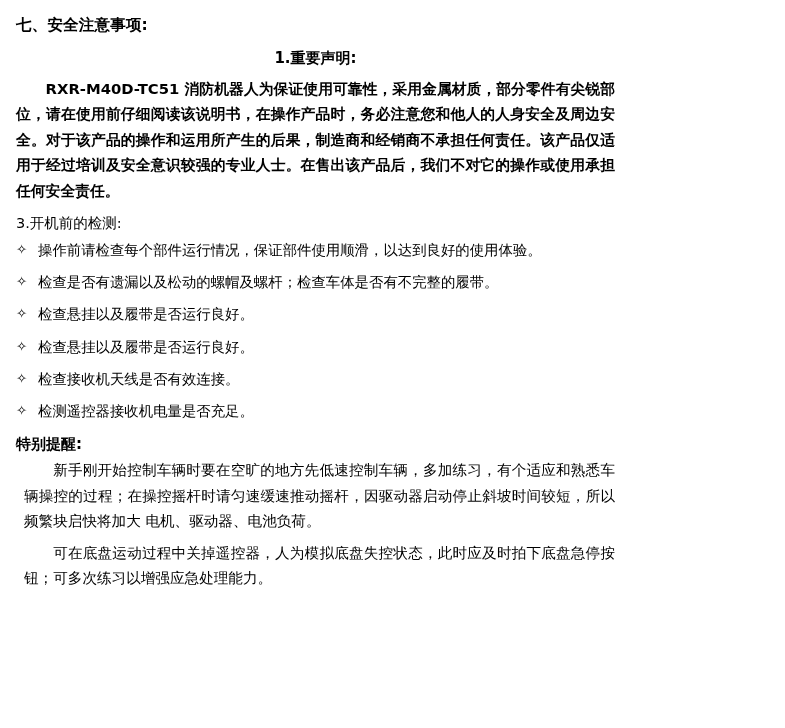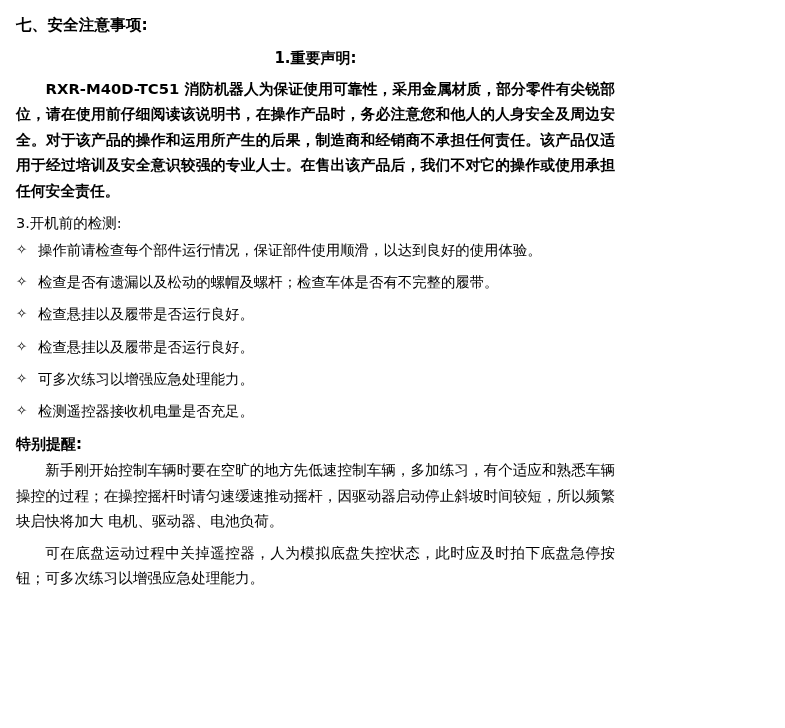--- a/index.html
+++ b/index.html
@@ -50,21 +50,21 @@
     text-indent: 2em;
     margin: 0 0 10px 0;
   }
   .body-para-normal {
     font-size: 14.6px;
     font-weight: normal;
     line-height: 1.75;
     text-align: justify;
     text-justify: inter-ideograph;
     text-indent: 2em;
-    margin: 0 0 2px 0;
+    margin: 0 0 2px 8px;
   }
   .check-list {
     list-style: none;
     margin: 2px 0 6px 0;
     padding: 0;
   }
   .check-item {
     display: flex;
     align-items: flex-start;
     font-size: 14.4px;
@@ -113,21 +113,21 @@
     <li class="check-item">
       <span class="check-bullet">✧</span>
       <span class="check-text">检查悬挂以及履带是否运行良好。</span>
     </li>
     <li class="check-item">
       <span class="check-bullet">✧</span>
       <span class="check-text">检查悬挂以及履带是否运行良好。</span>
     </li>
     <li class="check-item">
       <span class="check-bullet">✧</span>
-      <span class="check-text">可多次练习以增强应急处理能力。</span>
+      <span class="check-text">检查接收机天线是否有效连接。</span>
     </li>
     <li class="check-item">
       <span class="check-bullet">✧</span>
       <span class="check-text">检测遥控器接收机电量是否充足。</span>
     </li>
   </ul>
 
   <div class="tip-title">特别提醒:</div>
 
   <p class="body-para-normal">新手刚开始控制车辆时要在空旷的地方先低速控制车辆，多加练习，有个适应和熟悉车辆操控的过程；在操控摇杆时请匀速缓速推动摇杆，因驱动器启动停止斜坡时间较短，所以频繁块启快将加大 电机、驱动器、电池负荷。</p>

